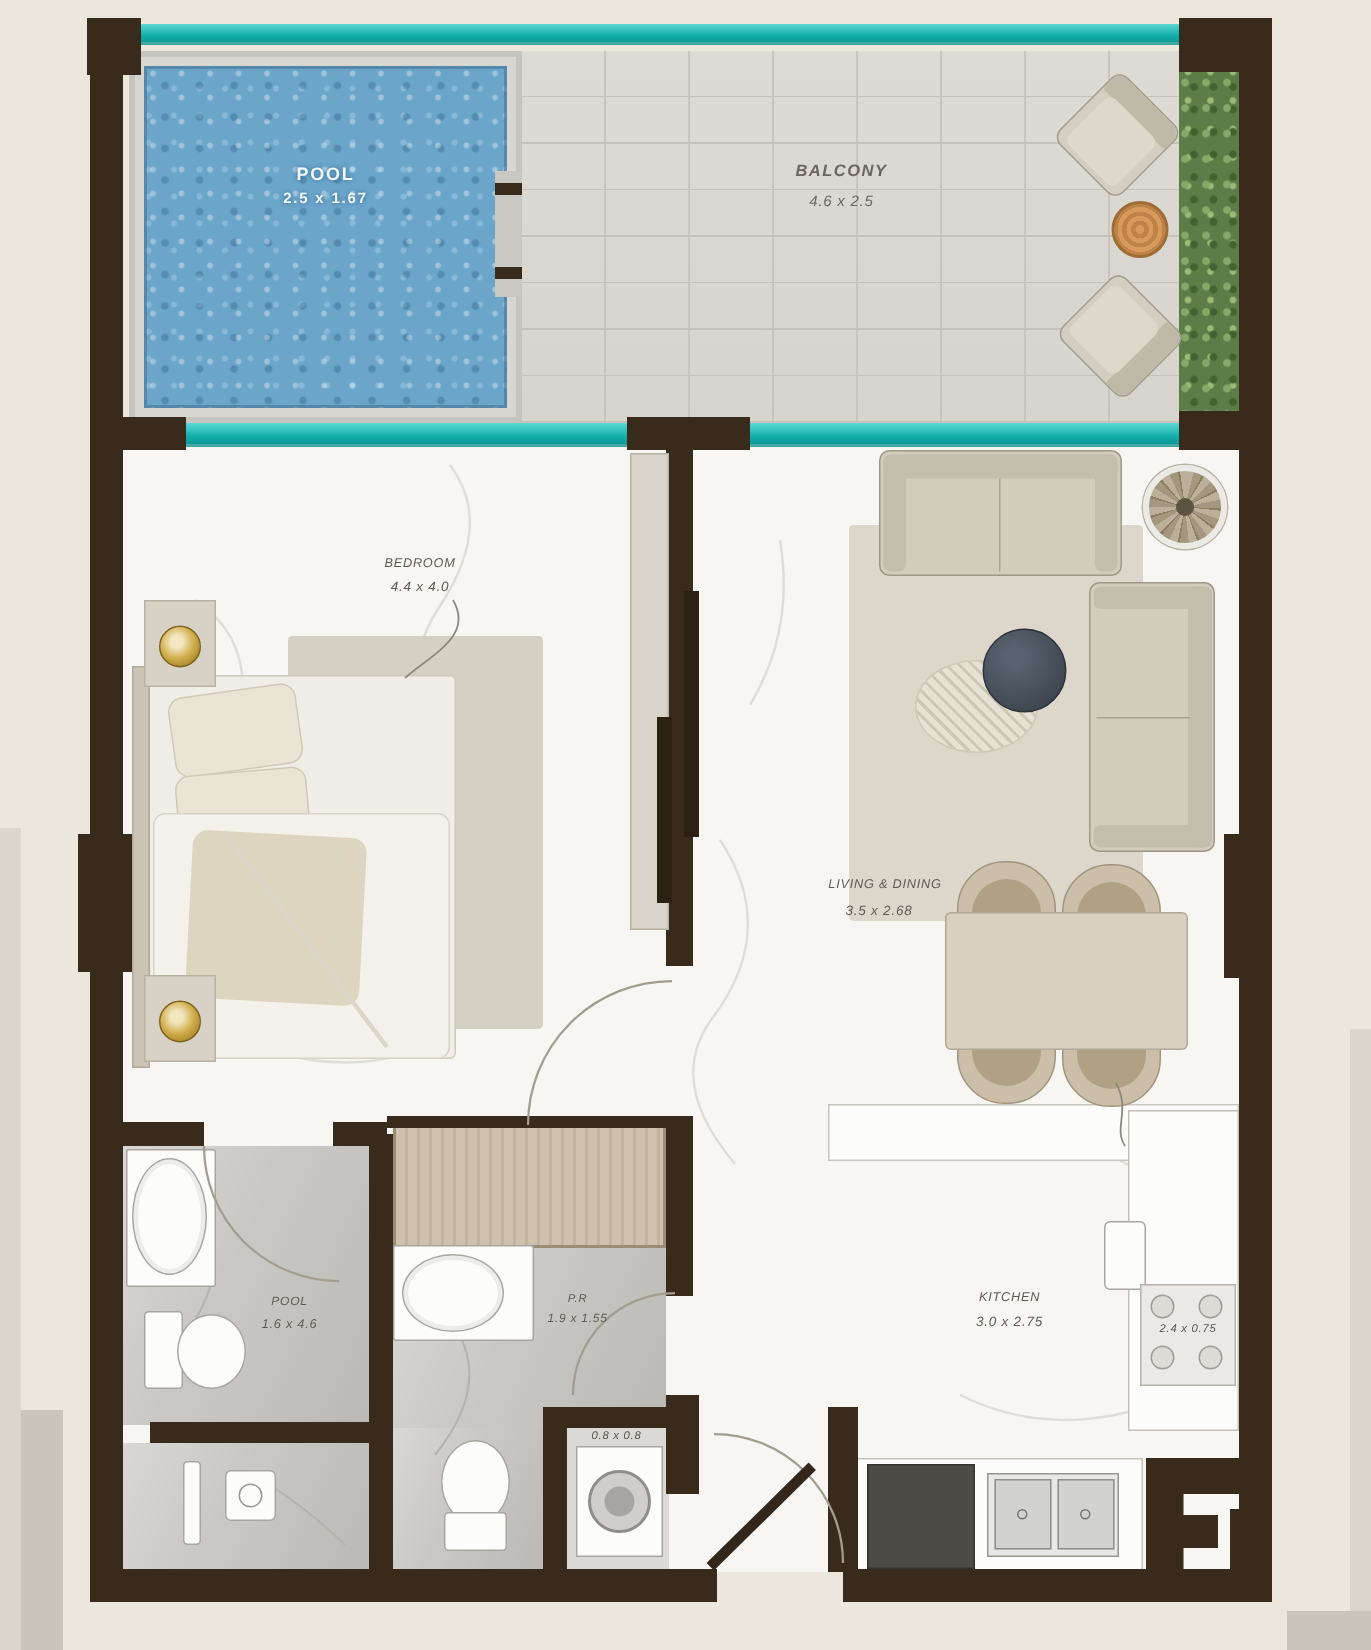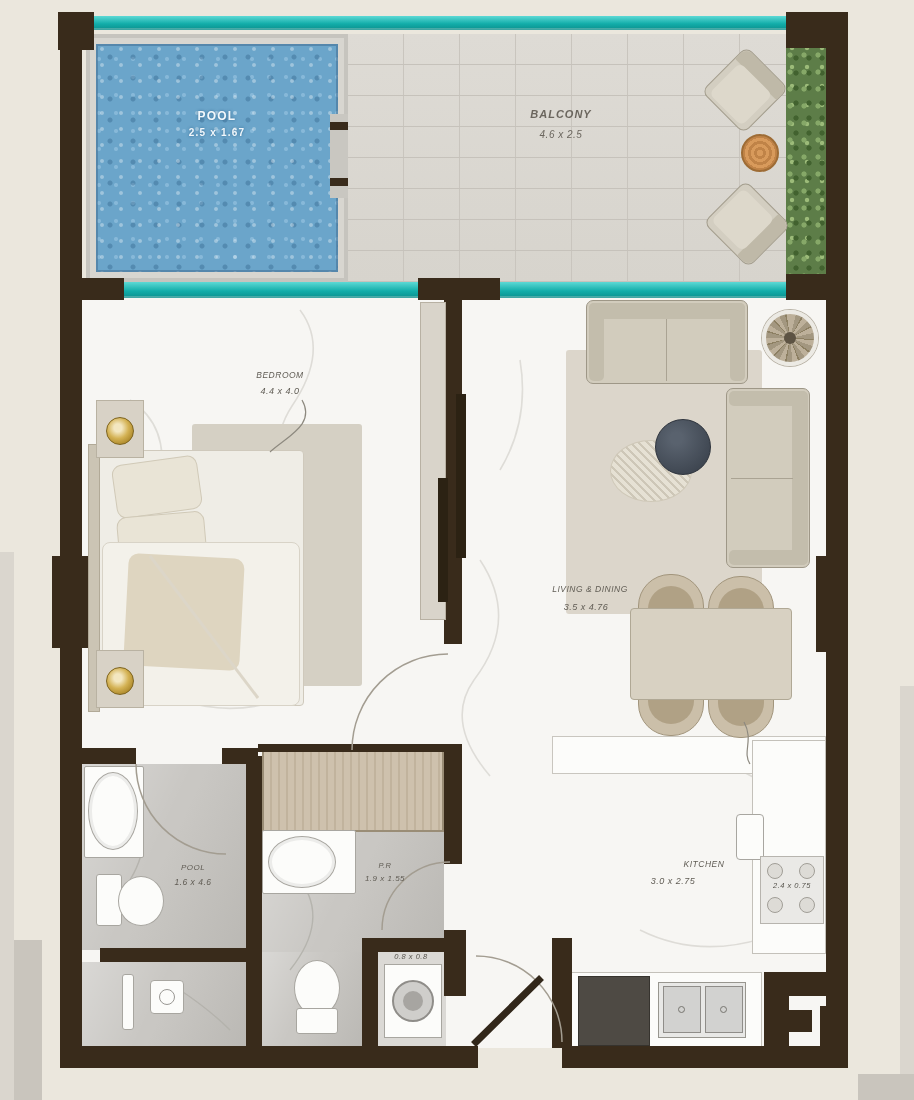--- a/index.html
+++ b/index.html
@@ -243,26 +243,26 @@
   <div class="lbl pool-lbl" style="left:152px;top:110px;width:130px;font-size:12px">POOL</div>
   <div class="lbl pool-lbl" style="left:152px;top:128px;width:130px;font-size:10px">2.5 x 1.67</div>
 
   <div class="lbl" style="left:496px;top:109px;width:130px;font-size:11px;color:#6b665e;font-weight:bold;letter-spacing:1px">BALCONY</div>
   <div class="lbl" style="left:496px;top:130px;width:130px;font-size:10px;color:#6b665e">4.6 x 2.5</div>
 
   <div class="lbl" style="left:220px;top:371px;width:120px;font-size:8.5px">BEDROOM</div>
   <div class="lbl" style="left:220px;top:387px;width:120px;font-size:9px">4.4 x 4.0</div>
 
   <div class="lbl" style="left:520px;top:585px;width:140px;font-size:8.5px">LIVING &amp; DINING</div>
-  <div class="lbl" style="left:516px;top:603px;width:140px;font-size:9px">3.5 x 4.76</div>
+  <div class="lbl" style="left:516px;top:603px;width:140px;font-size:9px">3.5 x 2.68</div>
 
   <div class="lbl" style="left:143px;top:864px;width:100px;font-size:8px">POOL</div>
   <div class="lbl" style="left:143px;top:878px;width:100px;font-size:8.5px">1.6 x 4.6</div>
 
   <div class="lbl" style="left:335px;top:862px;width:100px;font-size:7.5px">P.R</div>
   <div class="lbl" style="left:335px;top:875px;width:100px;font-size:8px">1.9 x 1.55</div>
 
-  <div class="lbl" style="left:644px;top:860px;width:120px;font-size:8.5px">KITCHEN</div>
+  <div class="lbl" style="left:613px;top:860px;width:120px;font-size:8.5px">KITCHEN</div>
   <div class="lbl" style="left:613px;top:877px;width:120px;font-size:9px">3.0 x 2.75</div>
 
   <div class="lbl" style="left:378px;top:953px;width:66px;font-size:7.5px;color:#55524b">0.8 x 0.8</div>
 
 </div>
 
 </body></html>

